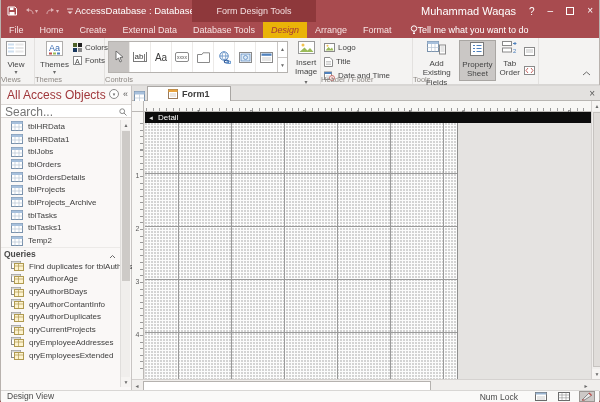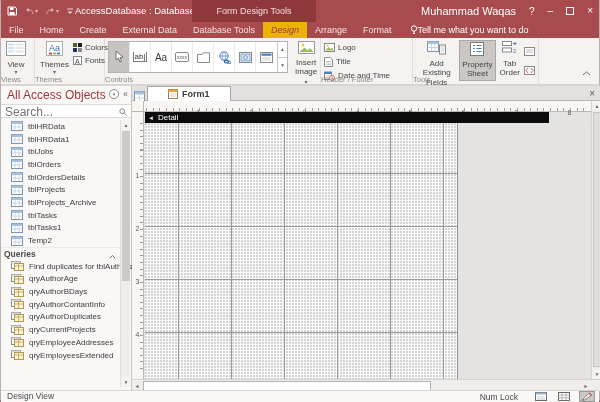--- a/index.html
+++ b/index.html
@@ -71,21 +71,21 @@
   .tabclose { position:absolute; right:6px; top:1px; font-size:10px; color:#5a5a5a; line-height:13px; }
   .hruler { position:absolute; left:12px; top:15px; width:447px; height:11px; background:#f8f7f5; border-bottom:1px solid #bbb8b5; white-space:nowrap; padding-left:28px; }
   .hruler::after { content:""; position:absolute; left:2px; bottom:0; width:443px; height:3px;
      background:repeating-linear-gradient(to right,#9a9a9a 0 1px,transparent 1px 6.625px); }
   .hr-num { display:inline-block; width:53px; text-align:center; font-size:7px; color:#5a5a5a; line-height:9px; }
   .rulercorner { position:absolute; left:0; top:15px; width:12px; height:11px; background:#f8f7f5; border-right:1px solid #bbb8b5; border-bottom:1px solid #bbb8b5; }
   .vruler { position:absolute; left:0; top:26px; width:12px; height:267px; background:#f8f7f5; border-right:1px solid #bbb8b5; padding-top:37px; }
   .vruler::after { content:""; position:absolute; right:0; top:11px; width:3px; height:252px;
      background:repeating-linear-gradient(to bottom,#9a9a9a 0 1px,transparent 1px 6.625px); }
   .vr-num { display:block; height:53px; line-height:53px; text-align:center; font-size:7px; color:#5a5a5a; }
-  .detailbar { position:absolute; left:13px; top:26px; width:404px; height:11px; background:#0c0c0c; color:#fff; display:flex; align-items:center; gap:4px; padding-left:3px; }
+  .detailbar { position:absolute; left:13px; top:26px; width:446px; height:11px; background:#0c0c0c; color:#fff; display:flex; align-items:center; gap:4px; padding-left:3px; }
   .detailbar .marker { font-size:6px; color:#e8e8e8; }
   .detailbar .lbl { font-size:8px; }
   .designgrid { position:absolute; left:13px; top:37px; width:313px; height:256px; border-right:1px solid #8f8f8f; background-color:#fcfcfc;
      background-image:
        linear-gradient(to right,#9a9a9a 1px,transparent 1px),
        linear-gradient(to bottom,#9a9a9a 1px,transparent 1px),
        radial-gradient(circle at 1px 1px,#b3b3b3 0.55px,transparent 0.9px);
      background-size:53px 256px,313px 53px,3px 3px;
      background-position:33px 0,0 50px,0 0; }
   .gridright { position:absolute; left:327px; top:37px; width:132px; height:256px; background:#e5e3e1; }

